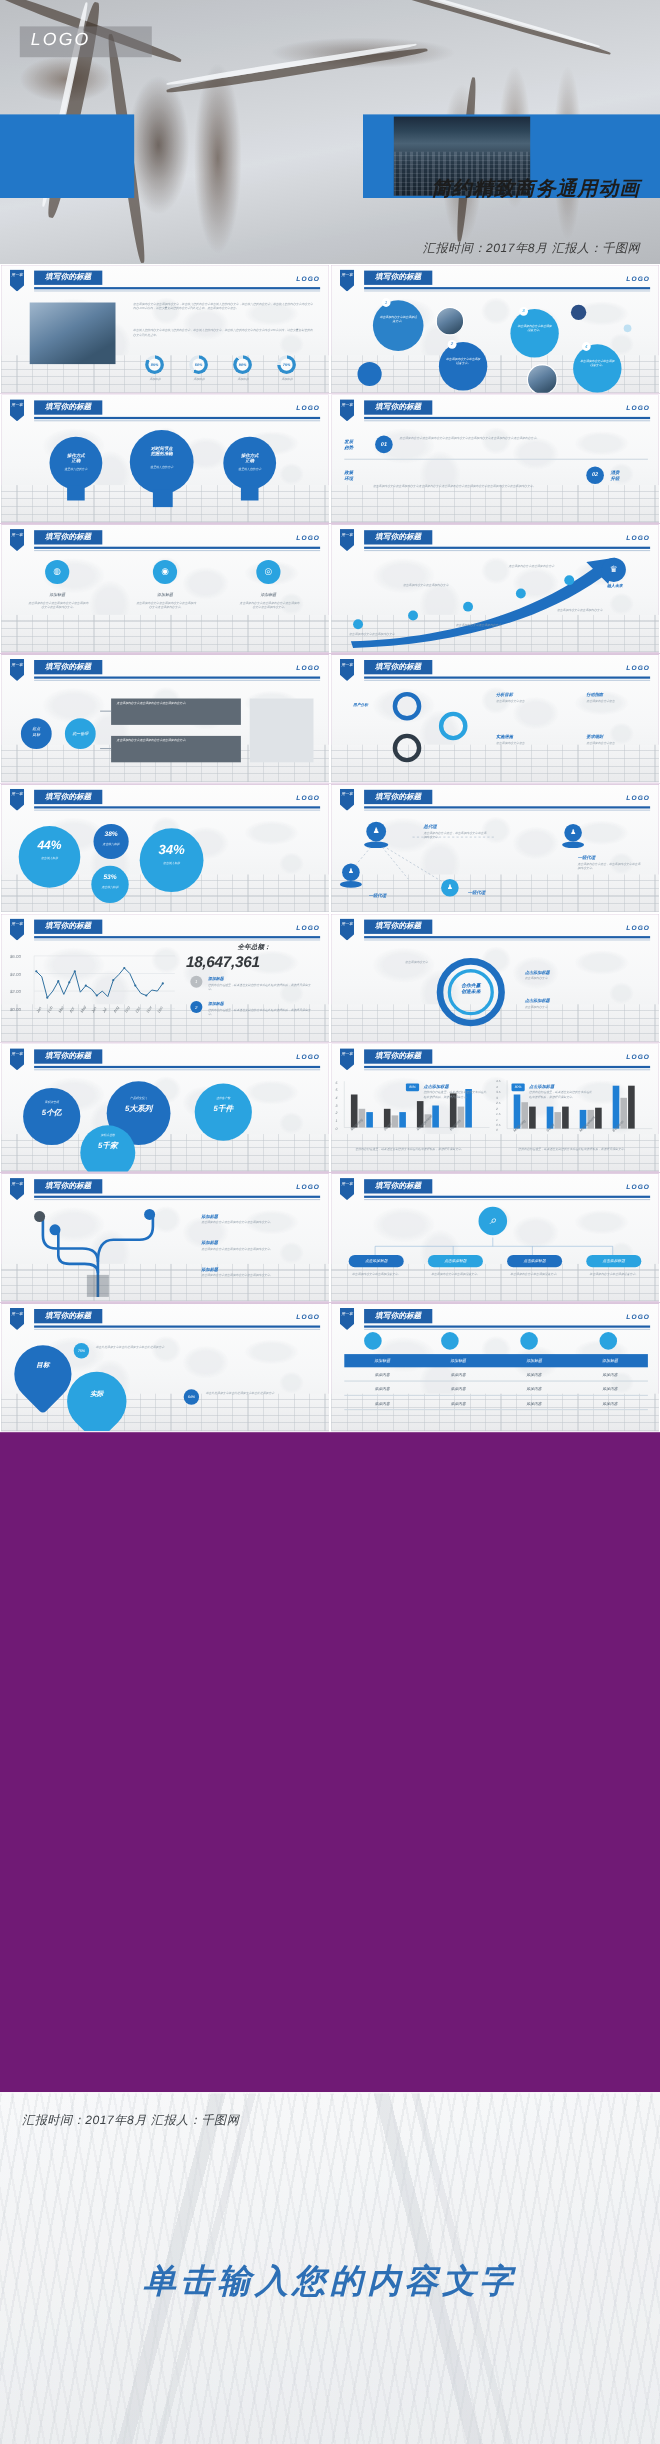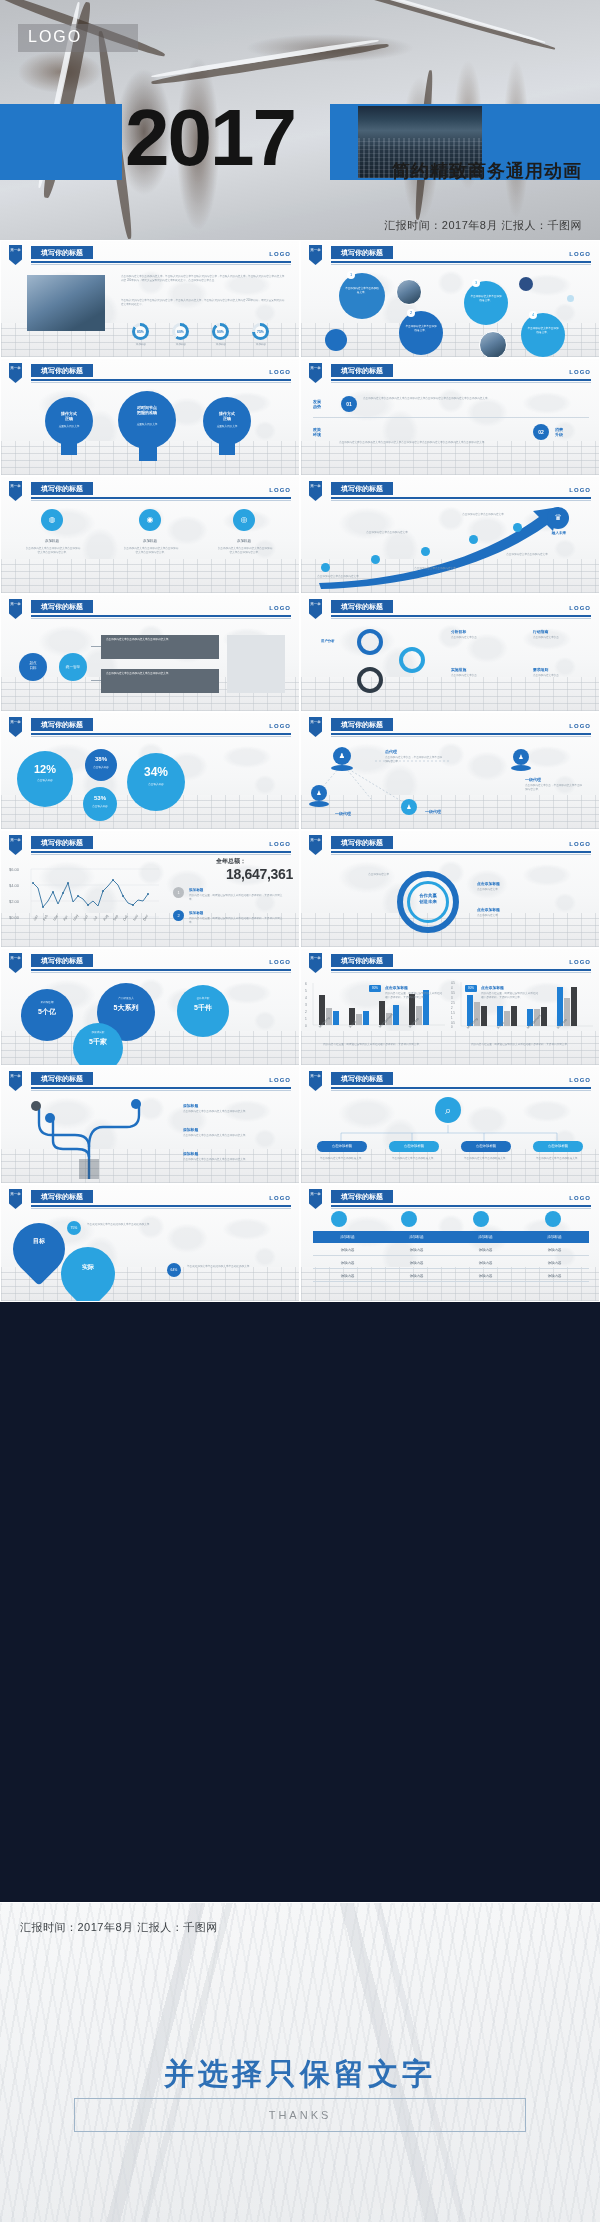--- a/index.html
+++ b/index.html
@@ -2,21 +2,21 @@
 <html lang="zh"><head>
 <meta charset="utf-8">
 <title>2017 简约精致商务通用动画</title>
 <style>
   * { box-sizing: border-box; margin: 0; padding: 0; }
   html, body {
     width: 600px;
     background: #ffffff;
     font-family: "Liberation Sans", "DejaVu Sans", sans-serif;
   }
-  .page { width: 600px; height: 2222px; position: relative; overflow: hidden; background:#0f172a; }
+  .page { width: 600px; height: 2222px; position: relative; overflow: hidden; background:#701a75;font-style:italic; }
 
   
   .cover { position: relative; width: 600px; height: 240px; overflow: hidden;
            background:#9a9a9e; }
   .cover-photo { position:absolute; inset:0;
     background:
       radial-gradient(ellipse 60px 30px at 10% 30%, rgba(90,70,55,.55), transparent 70%),
       radial-gradient(ellipse 40px 90px at 24% 55%, rgba(60,45,35,.65), transparent 70%),
       radial-gradient(ellipse 30px 120px at 33% 60%, rgba(70,52,40,.6), transparent 72%),
       radial-gradient(ellipse 120px 20px at 55% 20%, rgba(70,55,45,.4), transparent 70%),
@@ -139,21 +139,20 @@
     <div class="cover-snow" style="left:300px;top:6px;width:250px;height:4px;transform:rotate(16deg);"></div>
     <div class="cover-snow" style="left:56px;top:0px;width:6px;height:190px;transform:rotate(12deg);"></div>
 
     <div class="logo-box"></div>
     <div class="logo-text">LOGO</div>
 
     <div class="blue-band-l"></div>
     <div class="blue-band-r"></div>
     <div class="city-inset"></div>
 
-    <div class="year">2017</div>
     <div class="cover-sub">简约精致商务通用动画</div>
     <div class="cover-meta">汇报时间：2017年8月   汇报人：千图网</div>
   </div>
 
   <div class="grid">
 
     <div class="row">
 
       <div class="slide">
           <div class="slide-inner">
@@ -417,21 +416,21 @@
         <div class="bg-floor"></div>
         <div class="s-head">
           <div class="s-badge">第一章</div>
           <div class="s-title">填写你的标题</div>
           <div class="s-logo">LOGO</div>
           <div class="s-rule"></div>
           <div class="s-rule2"></div>
         </div>
         <div class="body">
           <div class="circ" style="left:16px;top:14px;width:56px;height:56px;background:#2aa3e0;"></div>
-          <div style="position:absolute;left:16px;top:26px;width:56px;text-align:center;color:#fff;font-size:11px;font-weight:700;">12%</div>
+          <div style="position:absolute;left:16px;top:26px;width:56px;text-align:center;color:#fff;font-size:11px;font-weight:700;">44%</div>
           <div class="txt" style="left:16px;top:42px;width:56px;text-align:center;color:#eaf6ff;">点击输入标题</div>
 
           <div class="circ" style="left:84px;top:12px;width:32px;height:32px;background:#1f6fc0;"></div>
           <div style="position:absolute;left:84px;top:19px;width:32px;text-align:center;color:#fff;font-size:6px;font-weight:700;">38%</div>
           <div class="txt" style="left:84px;top:29px;width:32px;text-align:center;color:#eaf6ff;">点击输入标题</div>
 
           <div class="circ" style="left:82px;top:50px;width:34px;height:34px;background:#2aa3e0;"></div>
           <div style="position:absolute;left:82px;top:58px;width:34px;text-align:center;color:#fff;font-size:6px;font-weight:700;">53%</div>
           <div class="txt" style="left:82px;top:68px;width:34px;text-align:center;color:#eaf6ff;">点击输入标题</div>
 
@@ -491,21 +490,21 @@
         <div class="bg-floor"></div>
         <div class="s-head">
           <div class="s-badge">第一章</div>
           <div class="s-title">填写你的标题</div>
           <div class="s-logo">LOGO</div>
           <div class="s-rule"></div>
           <div class="s-rule2"></div>
         </div>
         <div class="body">
           <div style="position:absolute;left:170px;top:2px;width:120px;text-align:center;color:#3a3f44;font-size:6px;font-weight:700;">全年总额：</div>
-          <div style="position:absolute;left:168px;top:11px;width:124px;text-align:right;color:#34383c;font-size:14px;font-weight:700;letter-spacing:-.3px;">18,647,361</div>
+          <div style="position:absolute;left:168px;top:11px;width:124px;text-align:left;color:#34383c;font-size:14px;font-weight:700;letter-spacing:-.3px;">18,647,361</div>
 
           <div class="circ" style="left:172px;top:32px;width:11px;height:11px;background:#b9bdc1;color:#fff;font-size:4px;text-align:center;line-height:11px;">1</div>
           <div class="lbl-b" style="left:188px;top:33px;font-size:3.6px;">添加标题</div>
           <div class="txt" style="left:188px;top:39px;width:96px;">您的内容打在这里，或者通过复制您的文本后在此框中选择粘贴，并选择只保留文字。</div>
           <div class="circ" style="left:172px;top:55px;width:11px;height:11px;background:#1f6fc0;color:#fff;font-size:4px;text-align:center;line-height:11px;">2</div>
           <div class="lbl-b" style="left:188px;top:56px;font-size:3.6px;">添加标题</div>
           <div class="txt" style="left:188px;top:62px;width:96px;">您的内容打在这里，或者通过复制您的文本后在此框中选择粘贴，并选择只保留文字。</div>
 
           <svg width="160" height="78" viewBox="0 0 160 78" style="position:absolute;left:6px;top:6px;">
             <g font-size="4" fill="#7c858e" font-family="Liberation Sans, sans-serif">
@@ -849,19 +848,16 @@
       </div>
         </div>
     </div>
 
   </div>
 
   <div class="thanks">
     <div class="thanks-photo"></div>
     <div class="sep"></div>
     <div class="thanks-meta">汇报时间：2017年8月   汇报人：千图网</div>
-    <div class="thanks-title">并选择只保留文字</div>
-    <div class="thanks-box">
-      <span>THANKS</span>
-    </div>
+    <div class="thanks-title">单击输入您的内容文字</div>
   </div>
 
 </div>
 
 </body></html>

